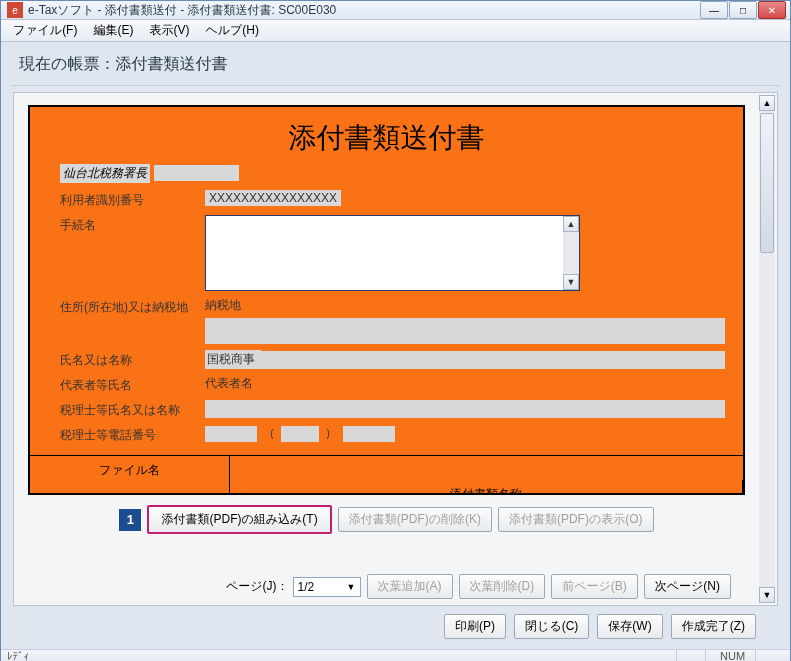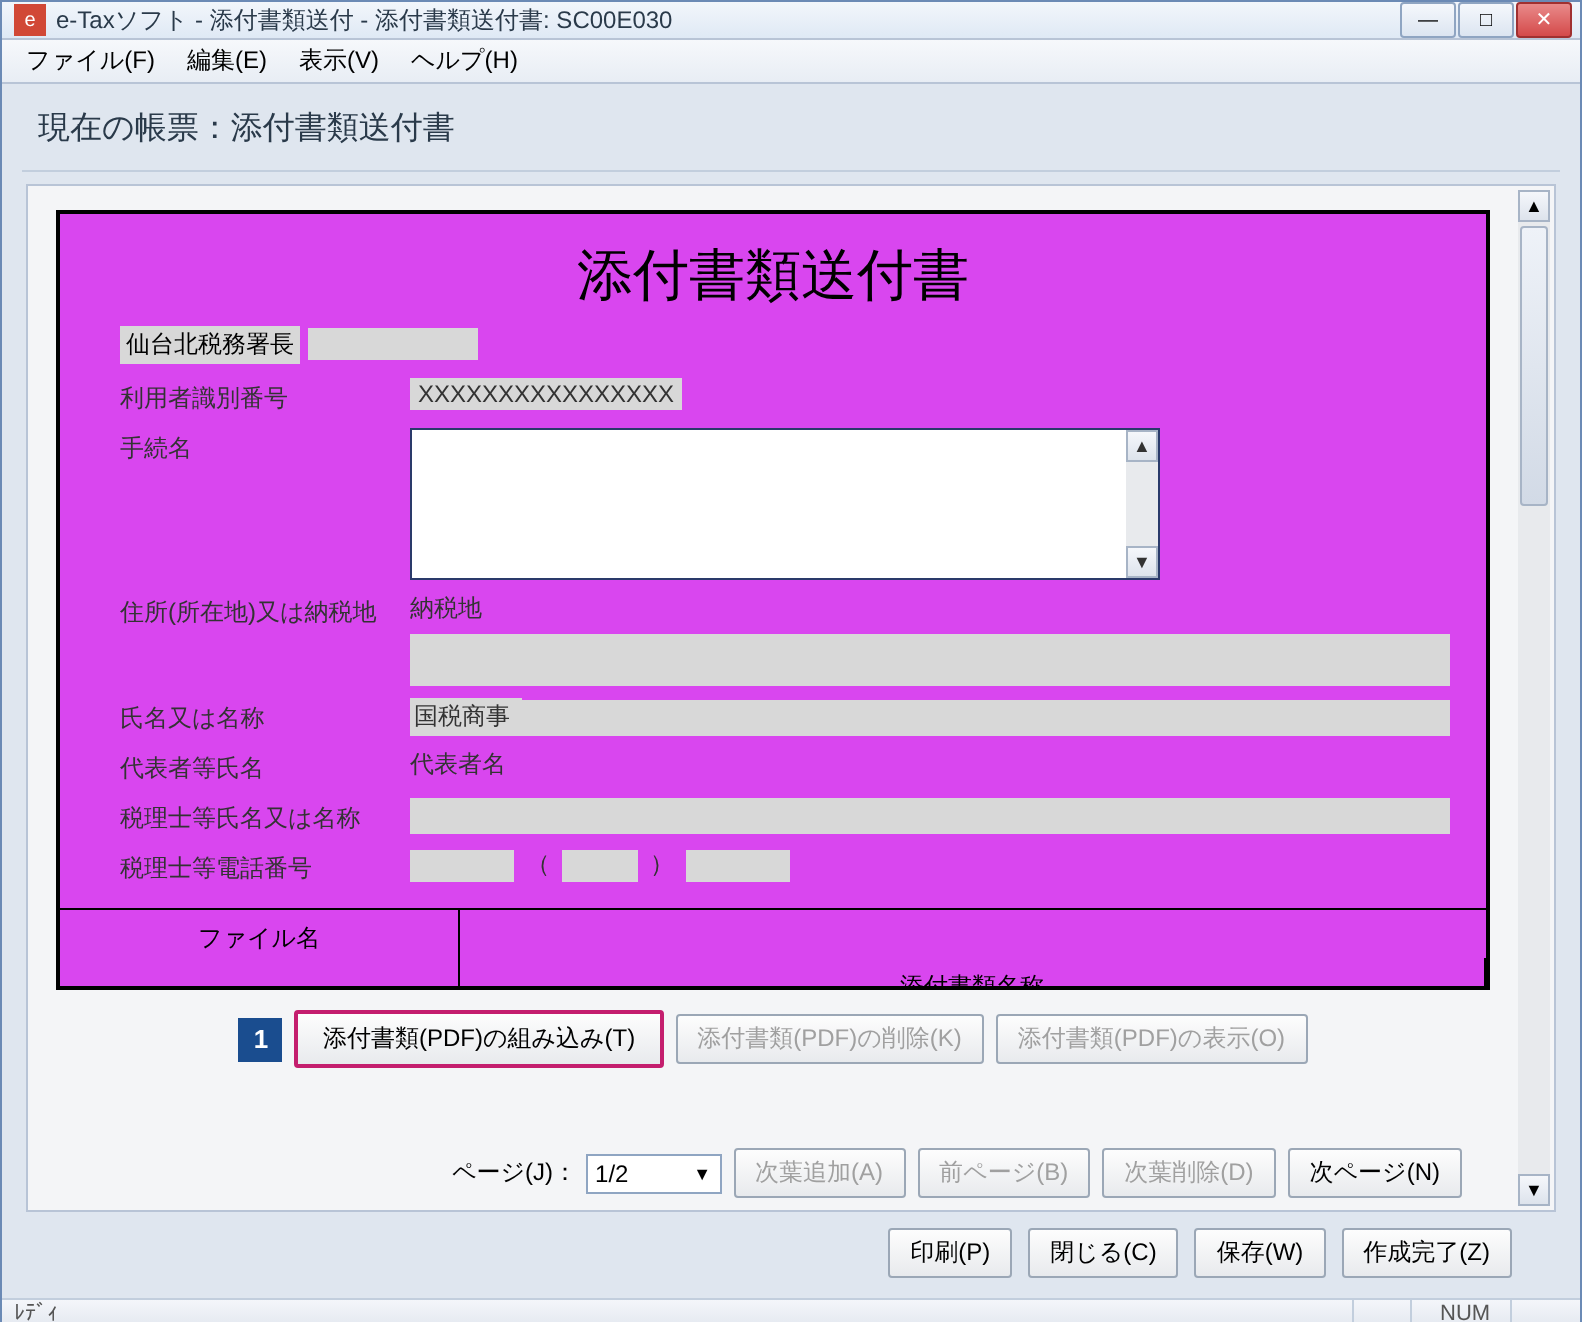--- a/index.html
+++ b/index.html
@@ -20,31 +20,31 @@
     .content-area { flex: 1; padding: 8px 10px 4px 10px; background: #dfe6ef; display: flex; flex-direction: column; }
     
     .subtitle { font-size: 16px; color: #2a3a4a; padding: 4px 8px 10px 8px; border-bottom: 1px solid #c2cedd; }
     
     .doc-wrap { flex: 1; margin: 6px 2px 2px 2px; border: 1px solid #b8c4d6; background: #f4f5f7; position: relative; padding: 12px 14px 4px 14px; overflow: hidden; }
     .vscroll { position: absolute; right: 2px; top: 2px; bottom: 2px; width: 16px; background: #e8eaed; }
     .vscroll .up, .vscroll .down { position: absolute; left: 0; right: 0; height: 16px; background: linear-gradient(180deg,#f5f7fb 0%,#dde3ec 100%); border: 1px solid #a7b4c6; display:flex;align-items:center;justify-content:center;font-size:9px; }
     .vscroll .up { top: 0; } .vscroll .down { bottom: 0; }
     .vscroll .thumb { position:absolute; left:1px; right:1px; top:18px; height:140px; background: linear-gradient(180deg,#eef2f8 0%,#d2dae6 100%); border:1px solid #a7b4c6; border-radius:2px; }
     
-    .doc { border: 2px solid #000; background: #d946ef; height: 390px; margin-right: 18px; padding: 0; overflow: hidden; }
+    .doc { border: 2px solid #000; background: #f97316; height: 390px; margin-right: 18px; padding: 0; overflow: hidden; }
     .doc-title { text-align: center; font-size: 28px; font-family: "MS Mincho", serif; padding: 12px 0 6px 0; }
     
     .form-row { display: flex; align-items: flex-start; font-size: 12px; padding: 3px 18px 3px 30px; color: #333; }
     .form-label { width: 145px; flex-shrink: 0; padding-top: 2px; }
     .form-val { flex: 1; }
     .gray-block { background: #d8d8d8; display: inline-block; min-height: 16px; vertical-align: middle; }
     .gray-full { background: #d8d8d8; width: 100%; display: block; }
     
     .office-row { padding: 0 18px 4px 30px; }
-    .office-name { display: inline-block; font-size: 12px; background:#d8d8d8; padding:1px 3px; }
+    .office-name { display: inline-block; font-size: 12px; background:#d8d8d8; padding:1px 3px;font-style:italic; }
     
     .big-textarea { width: 375px; height: 76px; border: 1px solid #2a3a6a; background: white; position: relative; }
     .big-textarea .tscroll { position:absolute; right:0; top:0; bottom:0; width:16px; background:#e8eaed; }
     .big-textarea .tscroll .up, .big-textarea .tscroll .down { position:absolute; left:0; right:0; height:16px; background:linear-gradient(180deg,#f5f7fb 0%,#dde3ec 100%); border:1px solid #a7b4c6; display:flex;align-items:center;justify-content:center;font-size:9px; }
     .big-textarea .tscroll .up { top:0; } .big-textarea .tscroll .down { bottom:0; }
     
     .addr-block .gray-full { height: 26px; margin-top: 4px; }
     .name-row .form-val { display:flex; align-items:flex-end; gap:0; }
     .name-row .gray-full { height: 18px; }
     
@@ -186,22 +186,22 @@
 
       <div class="lower-controls row2">
         <div class="page-ctrl">
           <span>ページ(J)：</span>
           <div class="page-select">
             <span>1/2</span>
             <span class="arrow">▼</span>
           </div>
         </div>
         <button class="btn disabled">次葉追加(A)</button>
+        <button class="btn disabled">次葉削除(D)</button>
         <button class="btn disabled">前ページ(B)</button>
-        <button class="btn disabled">次葉削除(D)</button>
         <button class="btn">次ページ(N)</button>
       </div>
     </div>
 
     <div class="bottom-row">
       <button class="btn">印刷(P)</button>
       <button class="btn">閉じる(C)</button>
       <button class="btn">保存(W)</button>
       <button class="btn">作成完了(Z)</button>
     </div>

